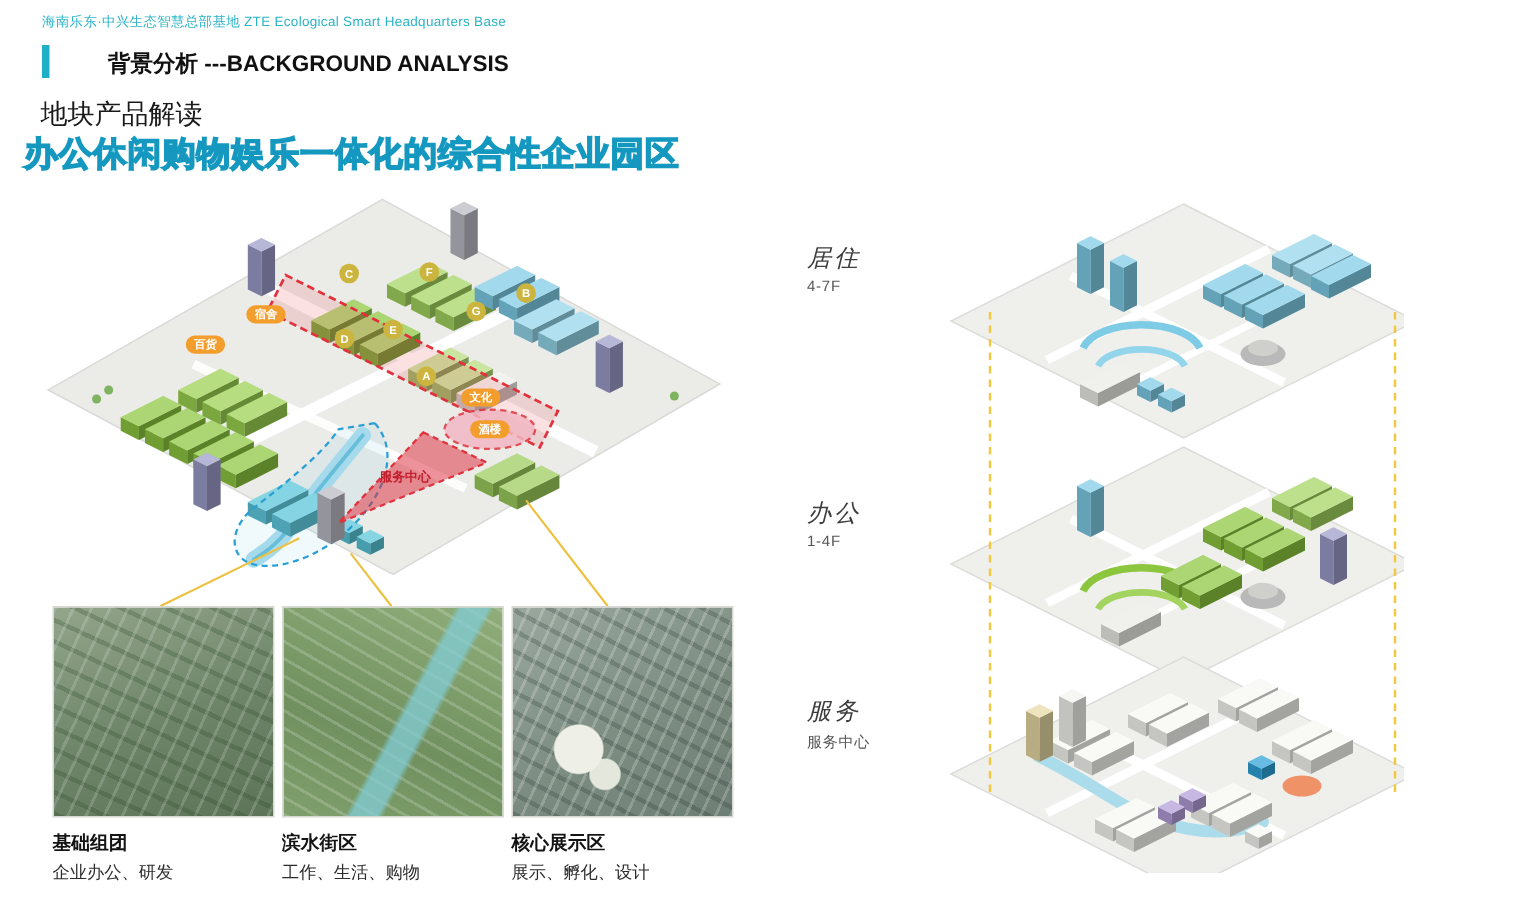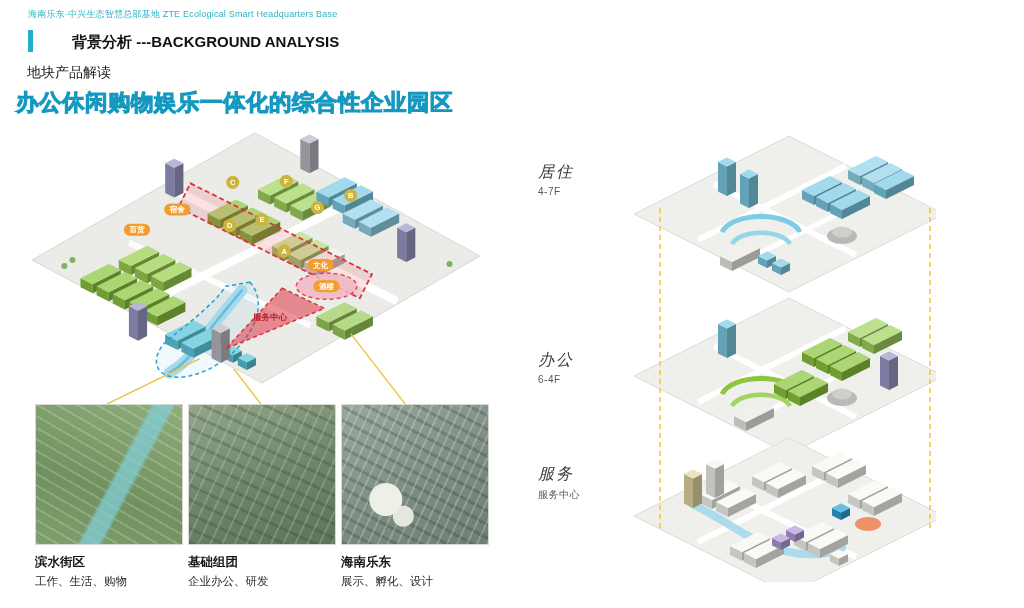--- a/index.html
+++ b/index.html
@@ -3,21 +3,21 @@
 <meta charset="utf-8">
 <style>
   * { margin:0; padding:0; box-sizing:border-box; }
   html,body { background:#ffffff; }
   .page { position:relative; width:936px; height:608px; background:#fff; overflow:hidden;
           font-family:"Liberation Sans", sans-serif; }
 
   .hdr-project { position:absolute; left:28px; top:8px; font-size:9px; color:#2bb3c6; letter-spacing:.2px; }
   .hdr-bar { position:absolute; left:28px; top:30px; width:5px; height:22px; background:#1fb0c8; }
   .hdr-section { position:absolute; left:40px; top:33px; font-size:15px; color:#111; font-weight:bold;margin-left:32px; }
-  .hdr-sub { position:absolute; left:27px; top:64px; font-size:14px; color:#1a1a1a; }
+  .hdr-sub { position:absolute; left:27px; top:64px; font-size:18px; color:#1a1a1a; }
   .main-title { position:absolute; left:16px; top:87px; font-size:22.5px; font-weight:bold;
                 color:#59c7e3; -webkit-text-stroke:1px #1598c0; letter-spacing:.5px; white-space:nowrap;text-align:center; }
 
   .masterplan { position:absolute; left:18px; top:116px; width:484px; height:294px; }
   .layerstack { position:absolute; left:612px; top:112px; width:352px; height:470px; }
 
   .photos { position:absolute; left:35px; top:404px; display:flex; gap:5px; }
   .ph-col { width:148px; }
   .photo { width:148px; height:141px; border:1px solid #d8d8d4; }
   .photo1 { background:
@@ -31,21 +31,21 @@
   .photo3 { background:
       radial-gradient(circle at 30% 68%, #eef0e8 0 16px, rgba(0,0,0,0) 17px),
       radial-gradient(circle at 42% 80%, #e3e7dc 0 10px, rgba(0,0,0,0) 11px),
       repeating-linear-gradient(115deg, rgba(255,255,255,.2) 0 2px, rgba(0,0,0,0) 2px 9px),
       repeating-linear-gradient(28deg, rgba(30,45,40,.22) 0 3px, rgba(0,0,0,0) 3px 12px),
       linear-gradient(150deg, #9aa89e, #7b8b80 60%, #6d7e74); }
   .cap-t { margin-top:9px; font-size:12.5px; font-weight:bold; color:#141414; }
   .cap-s { margin-top:3px; font-size:11.5px; color:#2b2b2b; }
 
   .layer-label { position:absolute; left:538px; }
-  .ll1 { top:162px; } .ll2 { top:350px; } .ll3 { top:464px; }
+  .ll1 { top:162px; } .ll2 { top:332px; } .ll3 { top:464px; }
   .ll-name { font-size:16px; color:#3d3d3d; letter-spacing:2px;font-style:italic; }
   .ll-detail { font-size:10px; color:#555; margin-top:3px; letter-spacing:.5px; }
 
   .badge-txt { font-size:7.5px; fill:#fff; text-anchor:middle; font-weight:bold; }
   .blk-txt { font-size:7.5px; fill:#fff; text-anchor:middle; font-weight:bold; }
   .svc-txt { font-size:8.5px; fill:#c21f2e; text-anchor:middle; font-weight:bold; }
 </style>
 </head>
 <body>
 
@@ -186,43 +186,43 @@
 
     <g stroke="#edc13f" stroke-width="1.4">
       <line x1="180" y1="240" x2="88" y2="285"></line>
       <line x1="214" y1="250" x2="241" y2="285"></line>
       <line x1="330" y1="215" x2="384" y2="285"></line>
     </g>
   </svg>
 
   <div class="photos">
     <div class="ph-col">
+      <div class="photo photo1"></div>
+      <div class="cap-t">基础组团</div>
+      <div class="cap-s">企业办公、研发</div>
+    </div>
+    <div class="ph-col">
       <div class="photo photo2"></div>
       <div class="cap-t">滨水街区</div>
       <div class="cap-s">工作、生活、购物</div>
     </div>
     <div class="ph-col">
-      <div class="photo photo1"></div>
-      <div class="cap-t">基础组团</div>
-      <div class="cap-s">企业办公、研发</div>
-    </div>
-    <div class="ph-col">
       <div class="photo photo3"></div>
-      <div class="cap-t">海南乐东</div>
+      <div class="cap-t">核心展示区</div>
       <div class="cap-s">展示、孵化、设计</div>
     </div>
   </div>
 
   <div class="layer-label ll1">
     <div class="ll-name">居住</div>
     <div class="ll-detail">4-7F</div>
   </div>
   <div class="layer-label ll2">
     <div class="ll-name">办公</div>
-    <div class="ll-detail">6-4F</div>
+    <div class="ll-detail">1-4F</div>
   </div>
   <div class="layer-label ll3">
     <div class="ll-name">服务</div>
     <div class="ll-detail">服务中心</div>
   </div>
 
   <svg class="layerstack" viewBox="0 0 352 470">
 
     <g transform="translate(22,24)">
       <polygon points="155,0 310,78 155,156 0,78" fill="#efefec" stroke="#dcdcd8"></polygon>

